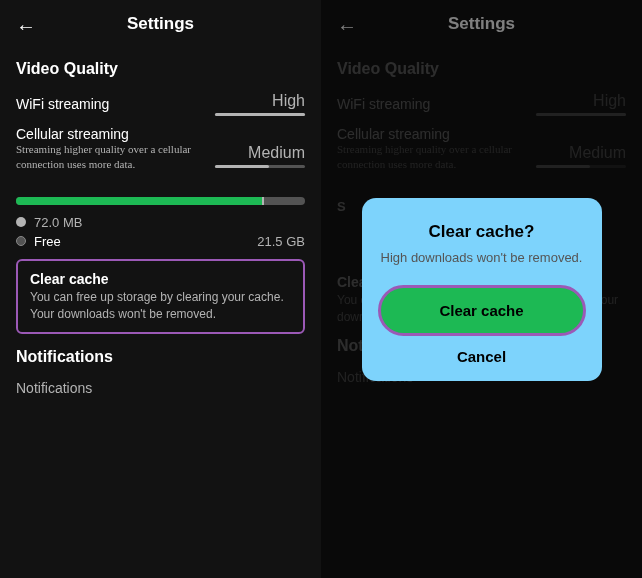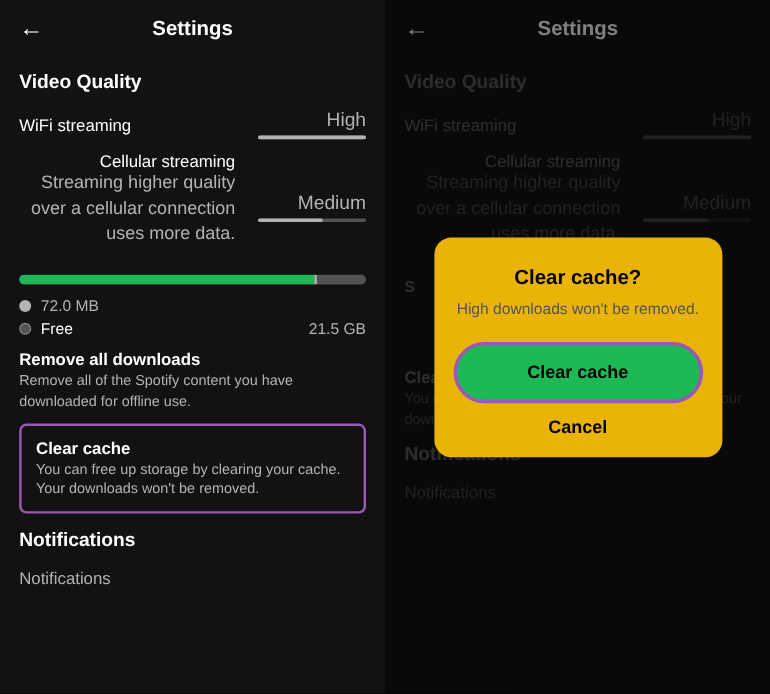--- a/index.html
+++ b/index.html
@@ -57,21 +57,20 @@
       color: #fff;
       margin-bottom: 14px;
       margin-top: 12px;
     }
 
     .setting-row {
       display: flex;
       justify-content: space-between;
       align-items: center;
       margin-bottom: 4px;
-      text-align: right;
     }
 
     .setting-label {
       font-size: 14px;
       color: #fff;
     }
 
     .setting-value-container {
       display: flex;
       flex-direction: column;
@@ -101,25 +100,26 @@
     }
 
     .slider-fill-medium {
       width: 60%;
       height: 100%;
       background: #b3b3b3;
       border-radius: 2px;
     }
 
     .cellular-sub {
-      font-size: 15px;
+      font-size: 11px;
       color: #b3b3b3;
       margin-bottom: 14px;
       line-height: 1.4;
       max-width: 180px;
+      font-family: Liberation Serif, serif;
     }
 
     
     .storage-bar-container {
       height: 8px;
       background: #535353;
       border-radius: 4px;
       margin: 10px 0;
       display: flex;
       overflow: hidden;
@@ -210,21 +210,21 @@
       top: 0; left: 0; right: 0; bottom: 0;
       background: rgba(0,0,0,0.5);
       z-index: 10;
       display: flex;
       align-items: center;
       justify-content: center;
     }
 
     
     .dialog {
-      background: #eab308;
+      background: #7dd3fc;
       border-radius: 14px;
       width: 240px;
       padding: 24px 16px 16px;
       display: flex;
       flex-direction: column;
       align-items: center;
       color: #000;
     }
 
     .dialog-title {
@@ -316,24 +316,20 @@
         <div class="legend-dot" style="background:#b3b3b3;"></div>
         <span class="legend-value">72.0 MB</span>
       </div>
       <div class="legend-item">
         <div class="legend-dot" style="background:#535353; border: 1px solid #888;"></div>
         <span class="legend-label">Free</span>
         <span class="legend-value">21.5 GB</span>
       </div>
     </div>
 
-    <div class="action-section">
-      <div class="action-title">Remove all downloads</div>
-      <div class="action-desc">Remove all of the Spotify content you have downloaded for offline use.</div>
-    </div>
 
     <div class="clear-cache-box">
       <div class="action-title">Clear cache</div>
       <div class="action-desc" style="margin-bottom:0;">You can free up storage by clearing your cache. Your downloads won't be removed.</div>
     </div>
 
     <div class="notifications-section">
       <div class="section-title">Notifications</div>
       <div class="action-title" style="color:#b3b3b3; font-weight:400;">Notifications</div>
     </div>

